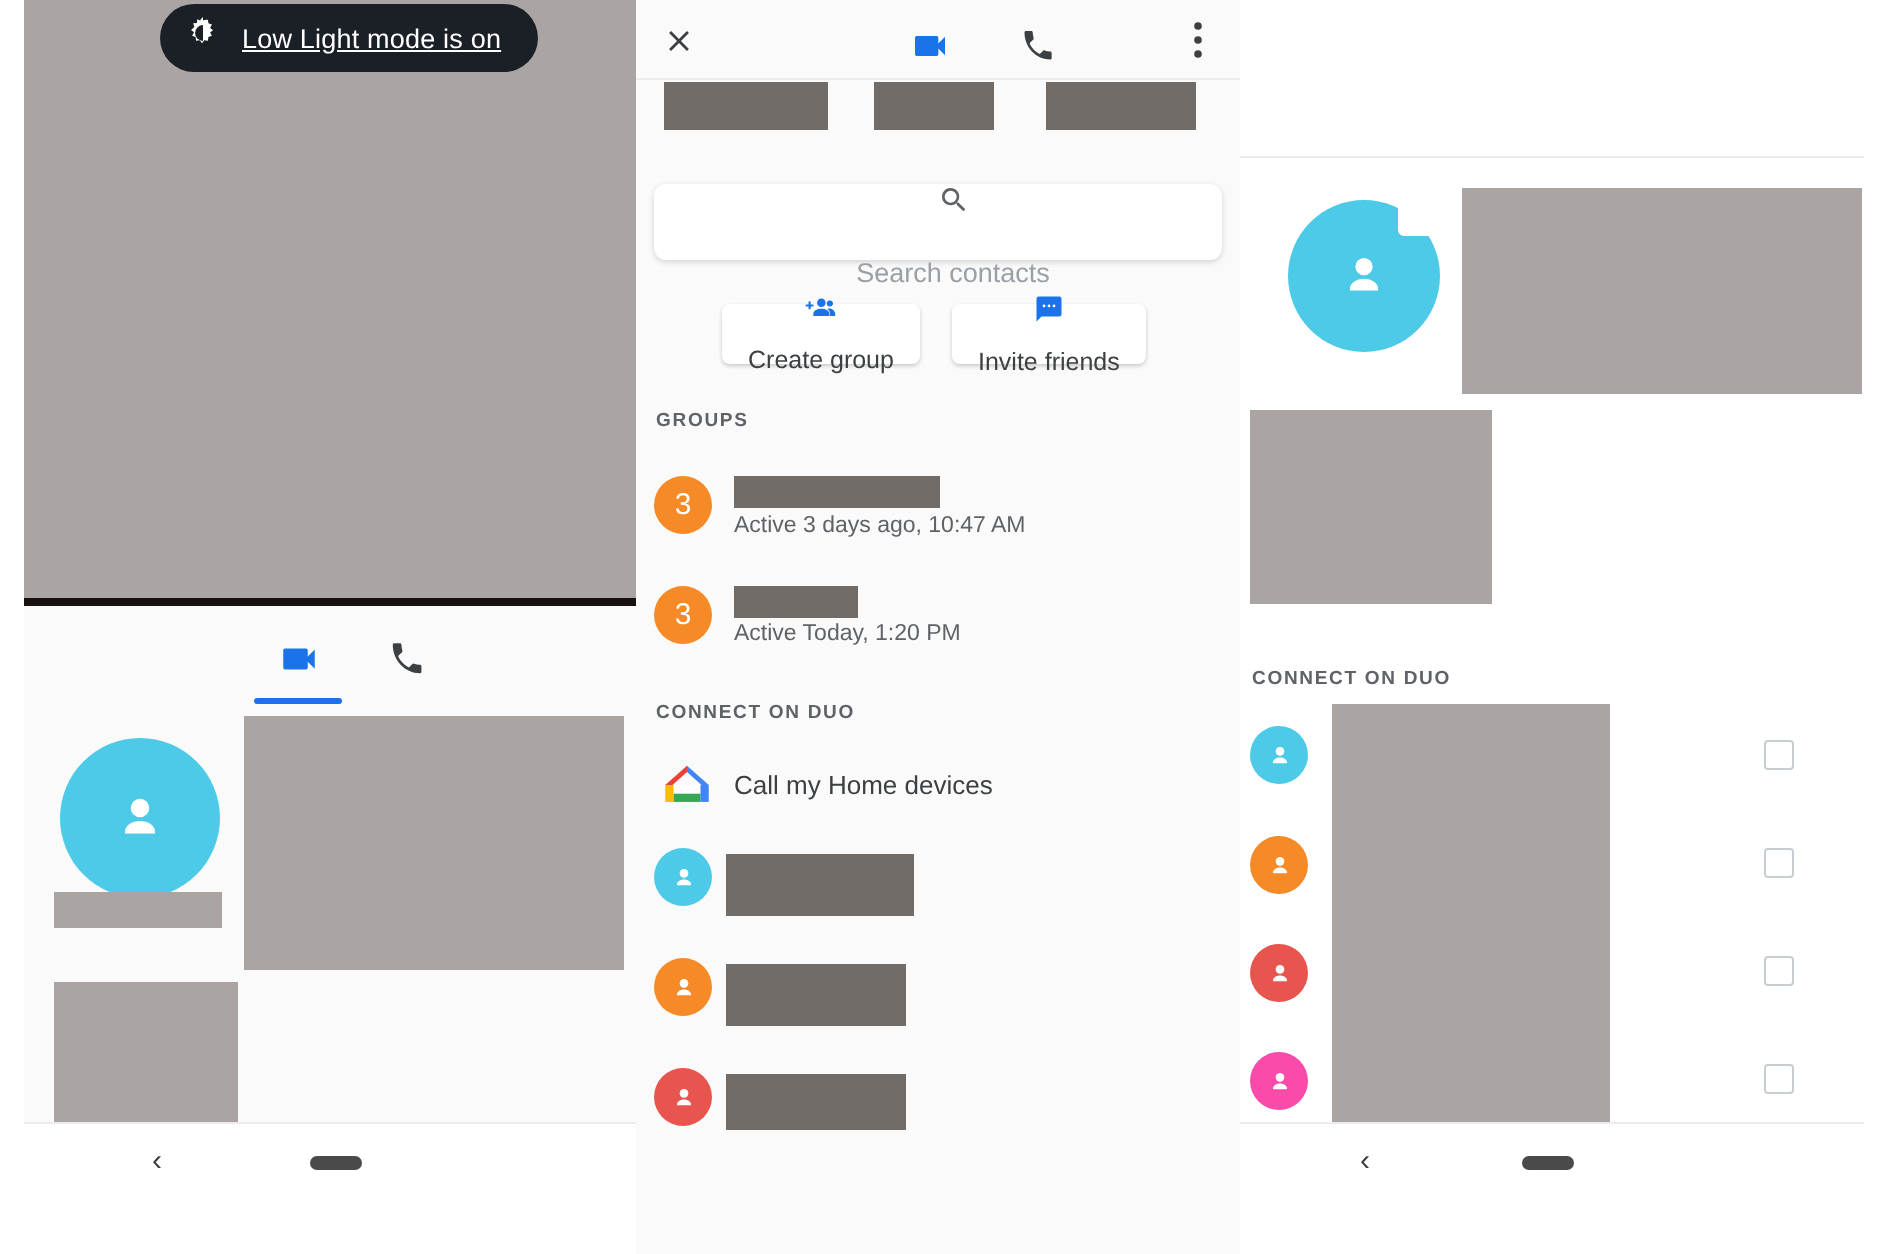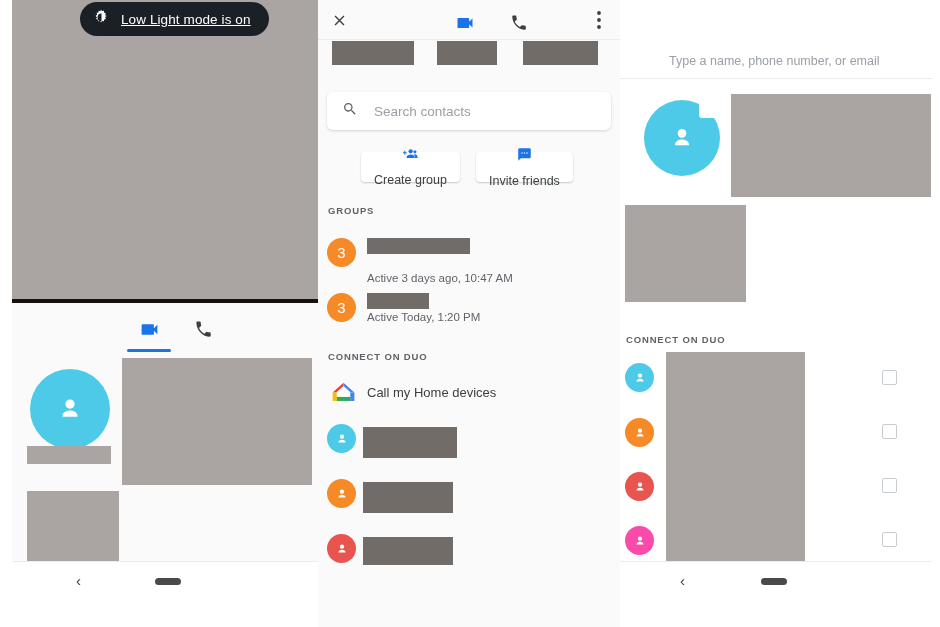--- a/index.html
+++ b/index.html
@@ -113,20 +113,21 @@
     left: 9px; top: 92px;
     width: 284px; height: 38px;
     background: #ffffff;
     border-radius: 6px;
     box-shadow: 0 1px 3px rgba(0,0,0,.16);
     display: flex;
     align-items: center;
     padding-left: 15px;
     box-sizing: border-box;
     gap: 16px;
+    flex-direction: column;
   }
   #searchbar .ph {
     color: #9aa0a6;
     font-size: 13.5px;
   }
 
   .chipbtn {
     position: absolute;
     height: 30px;
     background: #ffffff;
@@ -338,21 +339,21 @@
     </span>
     <span>Invite friends</span>
   </div>
 
   <div class="section-label" style="left:10px; top:205px;">GROUPS</div>
 
   <div class="avatar grp" style="left:9px; top:238px; width:29px; height:29px; background:#f58a27;">
     <span>3</span>
   </div>
   <div class="redact-dark" style="left:49px; top:238px; width:103px; height:16px;"></div>
-  <div class="row-sub" style="left:49px; top:272px;">Active 3 days ago, 10:47 AM</div>
+  <div class="row-sub" style="left:49px; top:257px;">Active 3 days ago, 10:47 AM</div>
 
   <div class="avatar grp" style="left:9px; top:293px; width:29px; height:29px; background:#f58a27;">
     <span>3</span>
   </div>
   <div class="redact-dark" style="left:49px; top:293px; width:62px; height:16px;"></div>
   <div class="row-sub" style="left:49px; top:311px;">Active Today, 1:20 PM</div>
 
   <div class="section-label" style="left:10px; top:351px;">CONNECT ON DUO</div>
 
   <div style="position:absolute; left:11px; top:378px; width:29px; height:29px;">
@@ -389,21 +390,20 @@
         <path fill="#fff" d="M12 13.2c-3.3 0-6 1.9-6 4.2v.8h12v-.8c0-2.3-2.7-4.2-6-4.2z"></path>
       </svg>
   </div>
   <div class="redact-dark" style="left:45px; top:537px; width:90px; height:28px;"></div>
 
 </div>
 
 <div class="panel" id="panel-right">
 
 
-  <div id="r-input">Type a name, phone number, or email</div>
   <div id="r-divider"></div>
 
   <div class="avatar" style="left:24px; top:100px; width:76px; height:76px; background:#4dcae8;">
     <svg width="28" height="28" viewBox="0 0 24 24">
         <circle cx="12" cy="8" r="3.7" fill="#fff"></circle>
         <path fill="#fff" d="M12 13.2c-3.3 0-6 1.9-6 4.2v.8h12v-.8c0-2.3-2.7-4.2-6-4.2z"></path>
       </svg>
   </div>
   <div class="cb-overlay" style="left:79px; top:99px;"></div>
 

